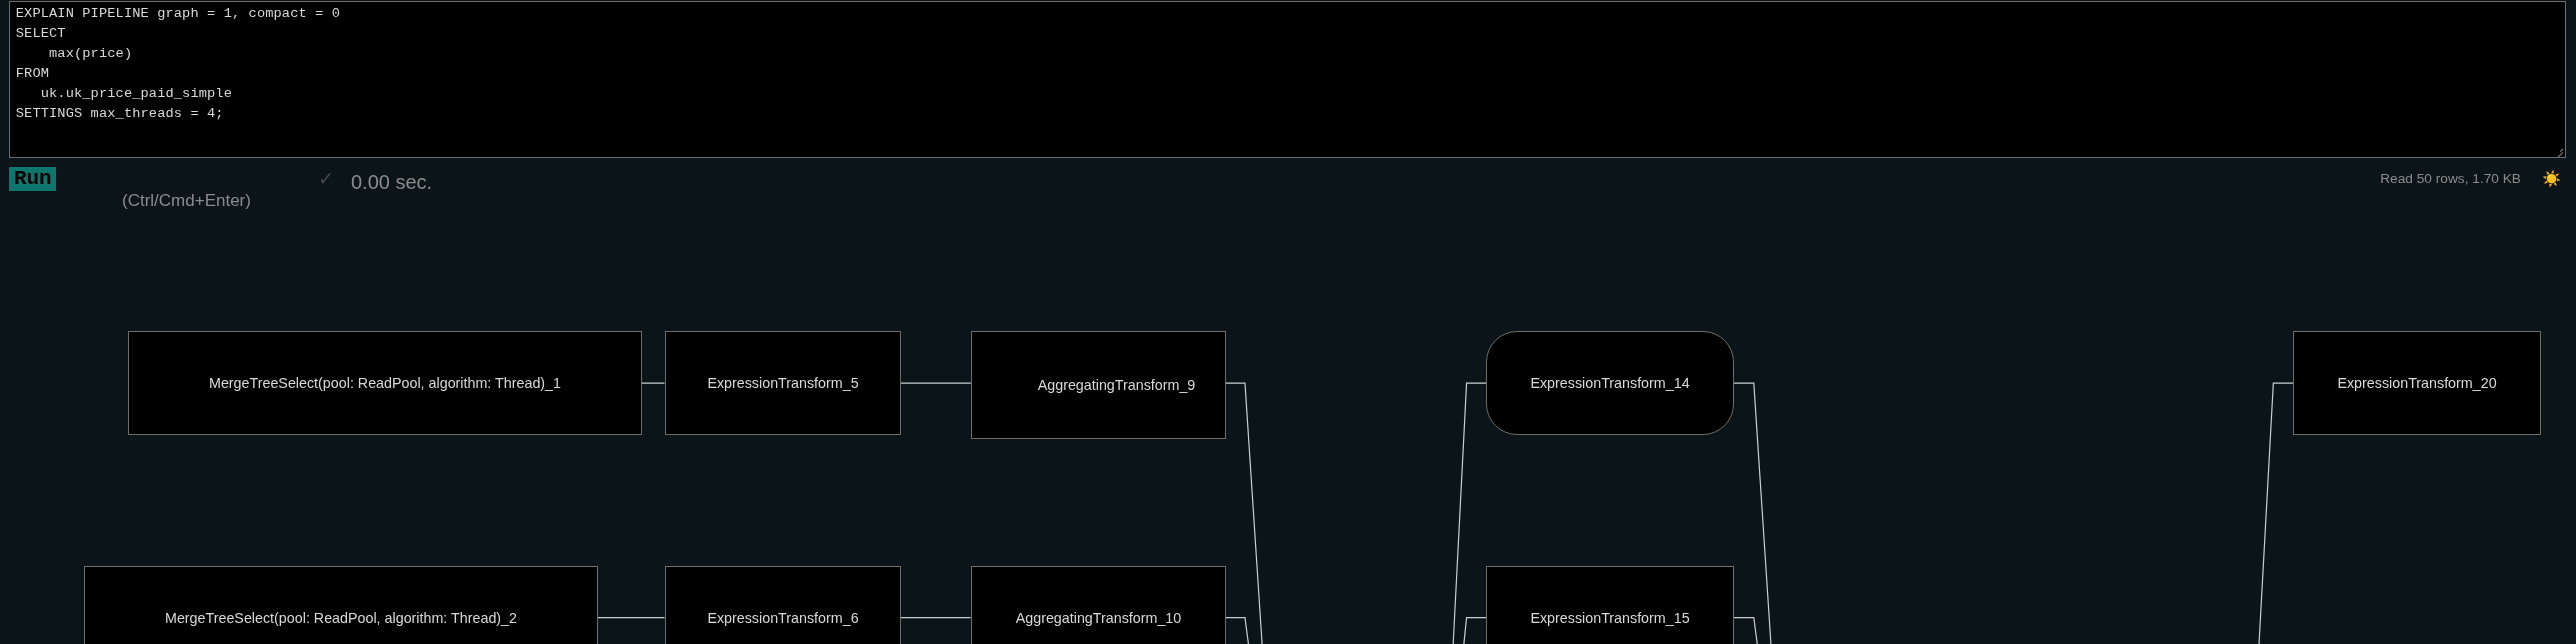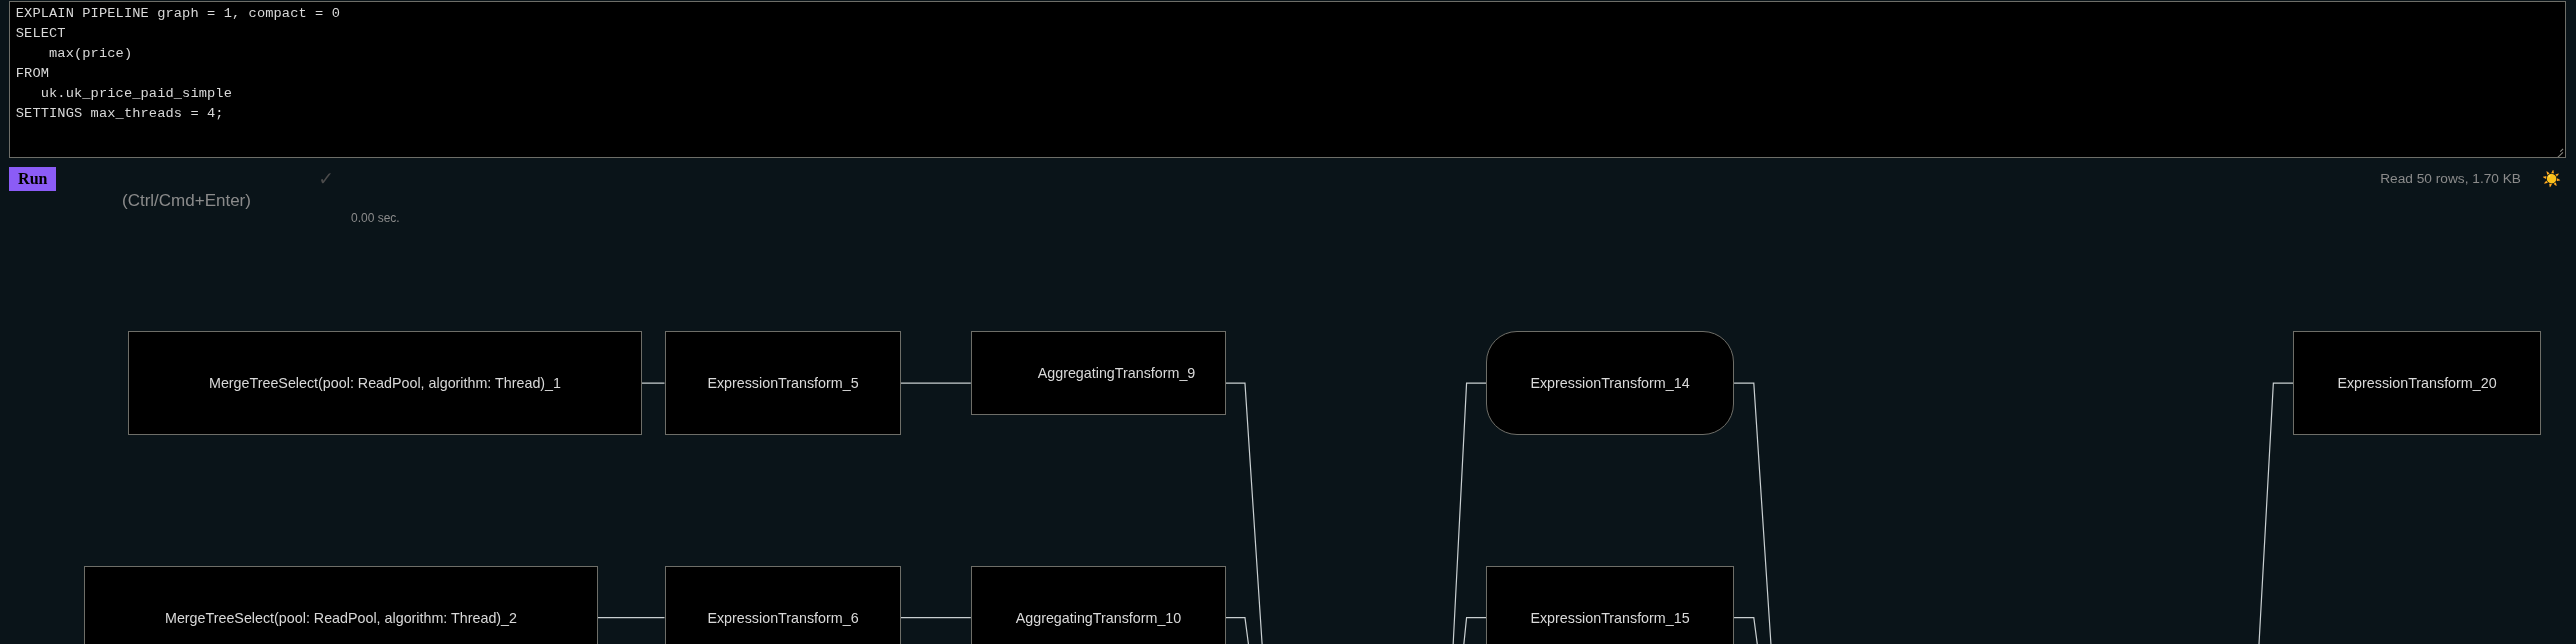--- a/index.html
+++ b/index.html
@@ -67,25 +67,25 @@
     top: 165px;
     width: 2576px;
     height: 28.5px;
   }
   #run-button {
     position: absolute;
     left: 9.3px;
     top: 2.2px;
     width: 47px;
     height: 24px;
-    background: #8b5cf6;
+    background: #0f766e;
     color: #000000;
     border: none;
-    font-family: Liberation Serif, serif;
-    font-size: 16px;
+    font-family: Liberation Mono, monospace;
+    font-size: 21px;
     font-weight: bold;
     line-height: 24px;
     text-align: center;
     cursor: pointer;
     padding: 0;
   }
   #run-hint {
     position: absolute;
     left: 122px;
     top: 6px;
@@ -103,23 +103,22 @@
     line-height: 24px;
     text-align: center;
     color: #4b4b4b;
     font-size: 18.7px;
   }
   #elapsed {
     position: absolute;
     left: 351px;
     top: 6px;
     color: #8b8b8b;
-    font-size: 12px;
-    white-space: nowrap;
-    margin-top: 40px;
+    font-size: 20px;
+    white-space: nowrap;
   }
   #read-stats {
     position: absolute;
     right: 55px;
     top: 6px;
     color: #8b8b8b;
     font-size: 13.7px;
     white-space: nowrap;
     text-align: center;
   }
@@ -216,21 +215,21 @@
         <path d="M3159.7999999999997,1598.1999999999998 L3195.7999999999997,1598.1999999999998 L3251.8999999999996,1171.1999999999998 L3287.8999999999996,1171.1999999999998" fill="none" stroke="#c9cfd1" stroke-width="2.2"></path>
         <path d="M3159.7999999999997,2025.1999999999998 L3195.7999999999997,2025.1999999999998 L3251.8999999999996,1171.1999999999998 L3287.8999999999996,1171.1999999999998" fill="none" stroke="#c9cfd1" stroke-width="2.2"></path>
         <path d="M3519.7,1171.1999999999998 L3626.45,1171.1999999999998" fill="none" stroke="#c9cfd1" stroke-width="2.2"></path>
         <path d="M4059.5499999999997,1171.1999999999998 L4095.5499999999997,1171.1999999999998 L4142.5,317.2 L4178.5,317.2" fill="none" stroke="#c9cfd1" stroke-width="2.2"></path>
         <path d="M4059.5499999999997,1171.1999999999998 L4095.5499999999997,1171.1999999999998 L4142.5,2025.1999999999998 L4178.5,2025.1999999999998" fill="none" stroke="#c9cfd1" stroke-width="2.2"></path>
       </svg>
   <div class="gnode" style="left: 84px; top: 122px; width: 514px; height: 104px; margin-left: 44px;">MergeTreeSelect(pool: ReadPool, algorithm: Thread)_1</div>
       <div class="gnode" style="left: 84px; top: 357px; width: 514px; height: 104px;">MergeTreeSelect(pool: ReadPool, algorithm: Thread)_2</div>
       <div class="gnode" style="left: 665px; top: 122px; width: 236px; height: 104px;">ExpressionTransform_5</div>
       <div class="gnode" style="left: 665px; top: 357px; width: 236px; height: 104px;">ExpressionTransform_6</div>
-      <div class="gnode" style="left: 971px; top: 122px; width: 255px; height: 84px; padding-left: 36px;">AggregatingTransform_9</div>
+      <div class="gnode" style="left: 971px; top: 122px; width: 255px; height: 108px; padding-left: 36px;">AggregatingTransform_9</div>
       <div class="gnode" style="left: 971px; top: 357px; width: 255px; height: 104px;">AggregatingTransform_10</div>
       <div class="gnode" style="left: 1486px; top: 122px; width: 248px; height: 104px; border-radius: 31px;">ExpressionTransform_14</div>
       <div class="gnode" style="left: 1486px; top: 357px; width: 248px; height: 104px;">ExpressionTransform_15</div>
       <div class="gnode" style="left: 2293px; top: 122px; width: 248px; height: 104px;">ExpressionTransform_20</div>
     </div>
 
 </div>
 
 
 </body></html>

